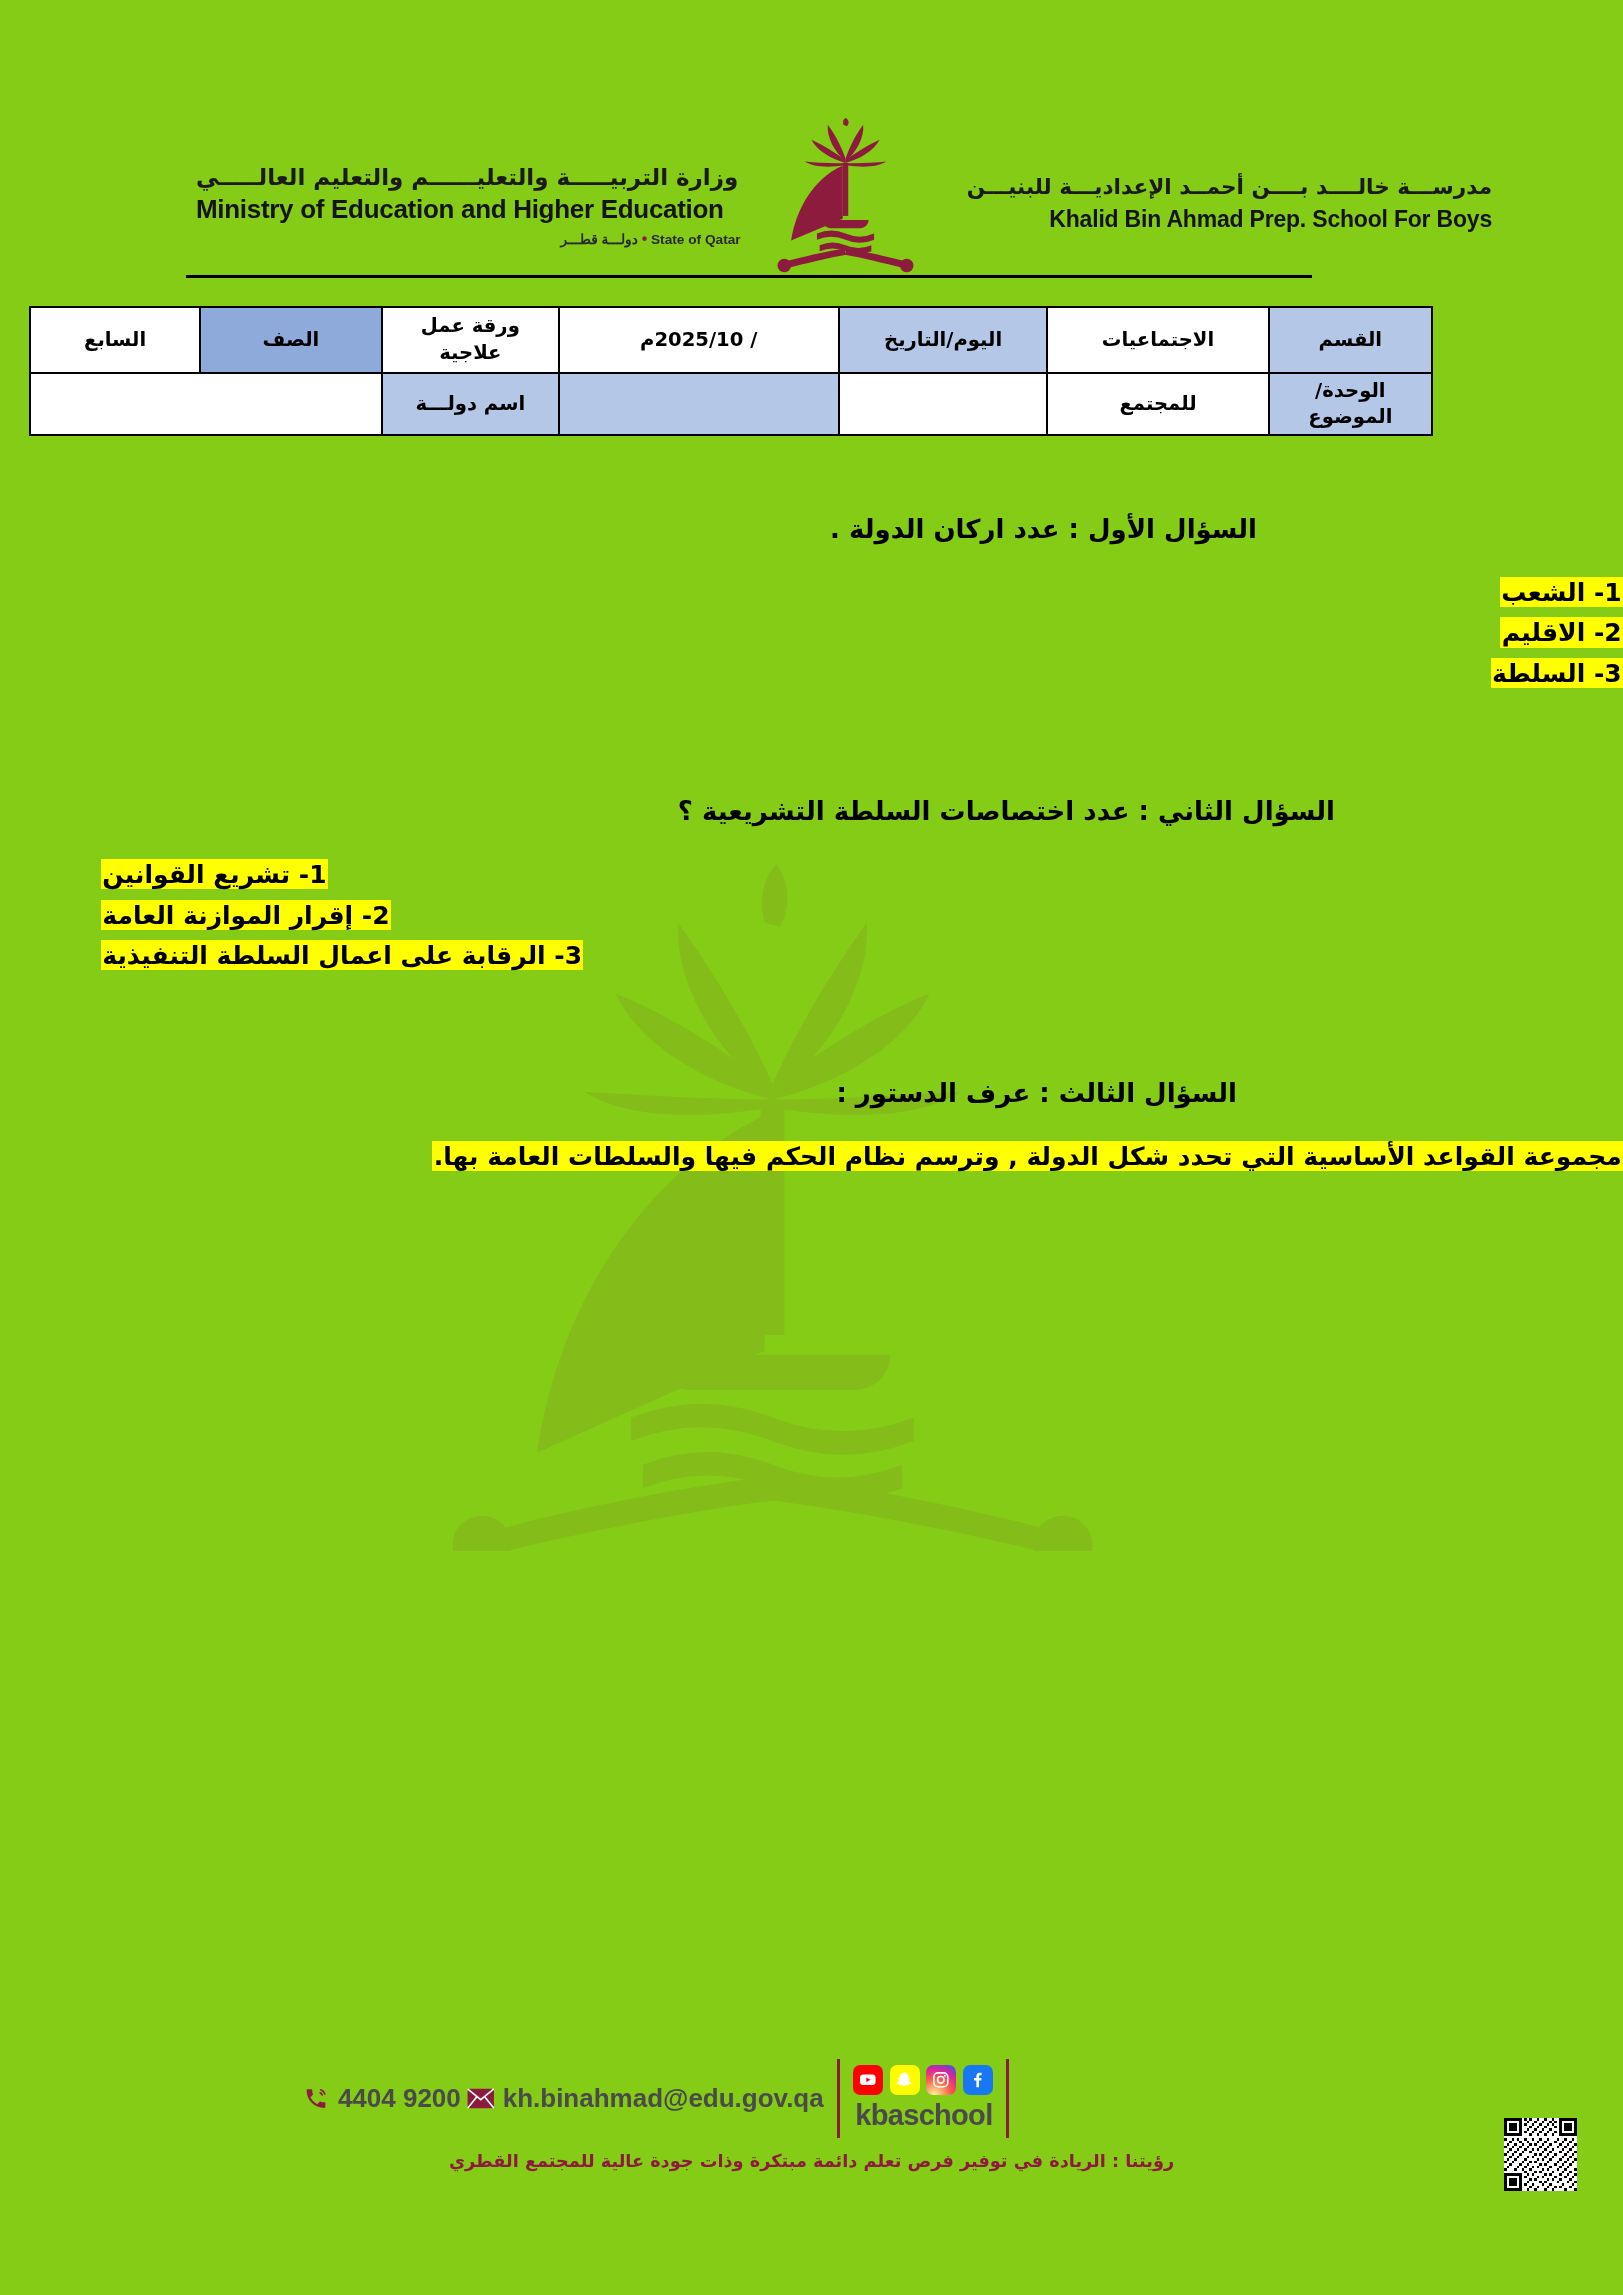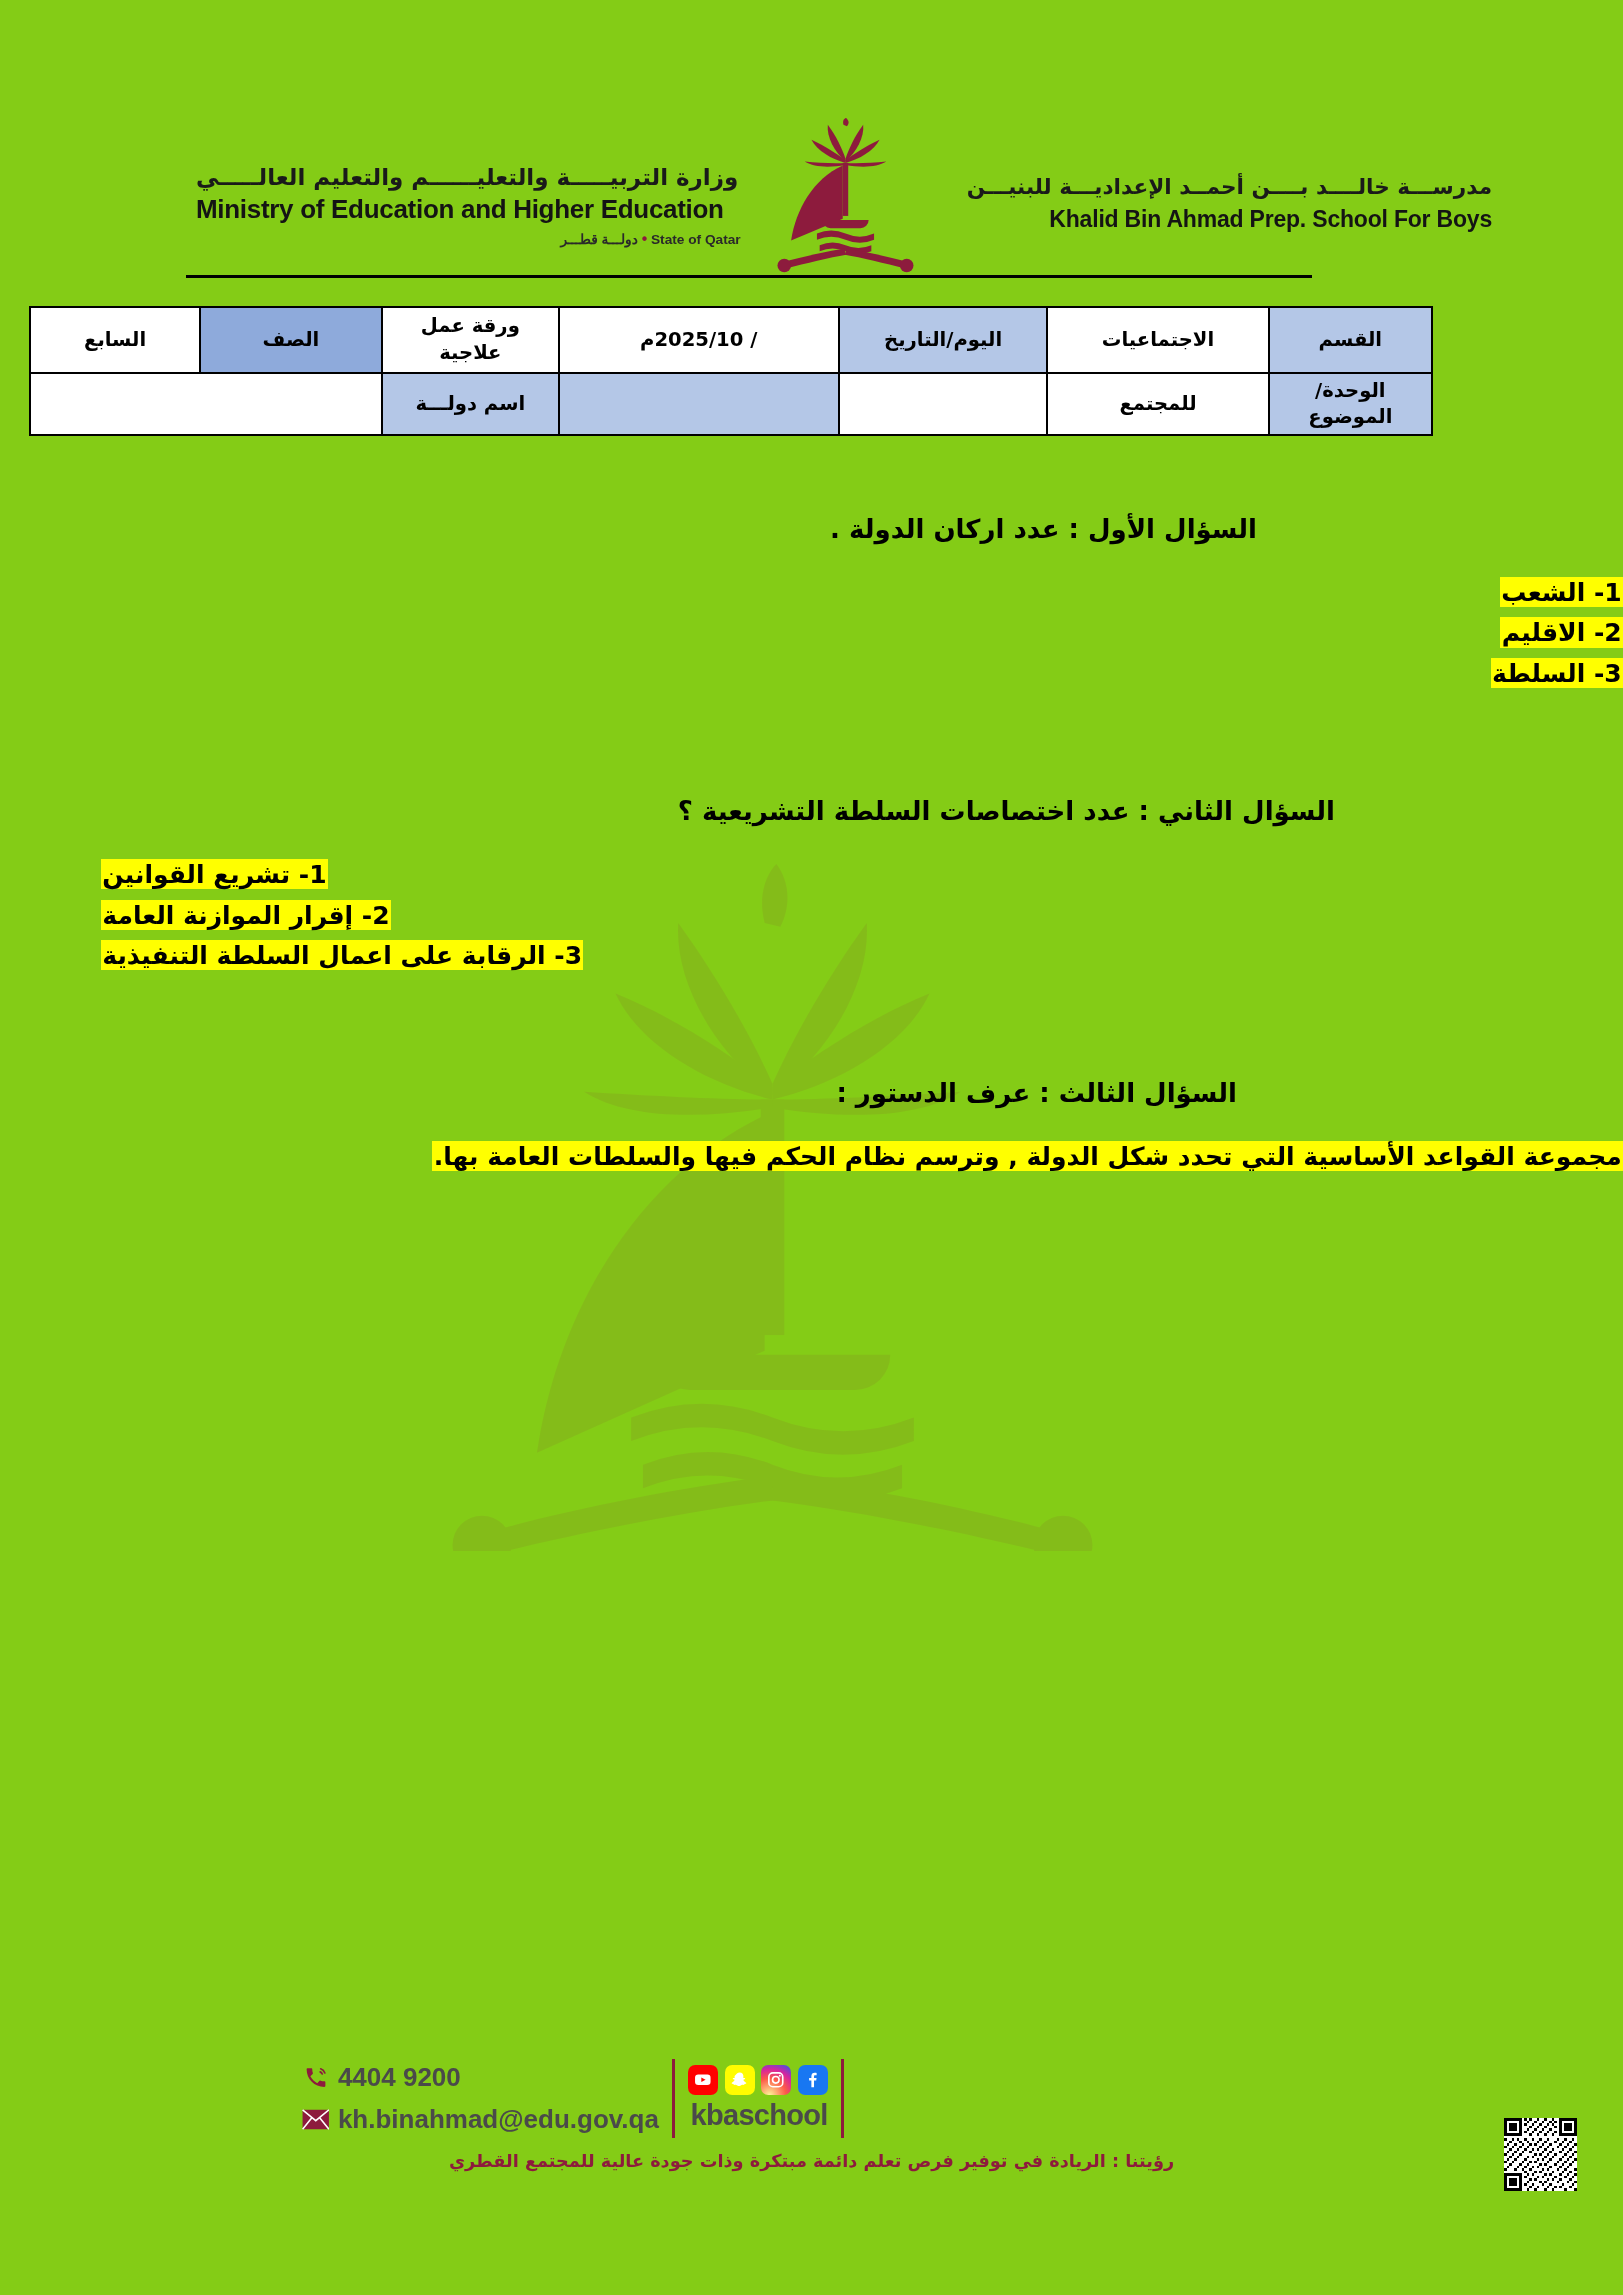--- a/index.html
+++ b/index.html
@@ -268,22 +268,22 @@
   .handle {
     font-family: "Liberation Sans", sans-serif;
     font-size: 29px;
     font-weight: bold;
     color: #4a4a4a;
     letter-spacing: -0.7px;
     direction: ltr;
   }
   .contact-col {
     display: flex;
-    flex-direction: column;
-    gap: 11px;
+    flex-direction: row;
+    gap: 5px;
     direction: ltr;
     justify-content: space-between;
   }
   .contact-line {
     display: flex;
     align-items: center;
     gap: 7.9px;
     font-family: "Liberation Sans", sans-serif;
     font-size: 26px;
     font-weight: bold;

